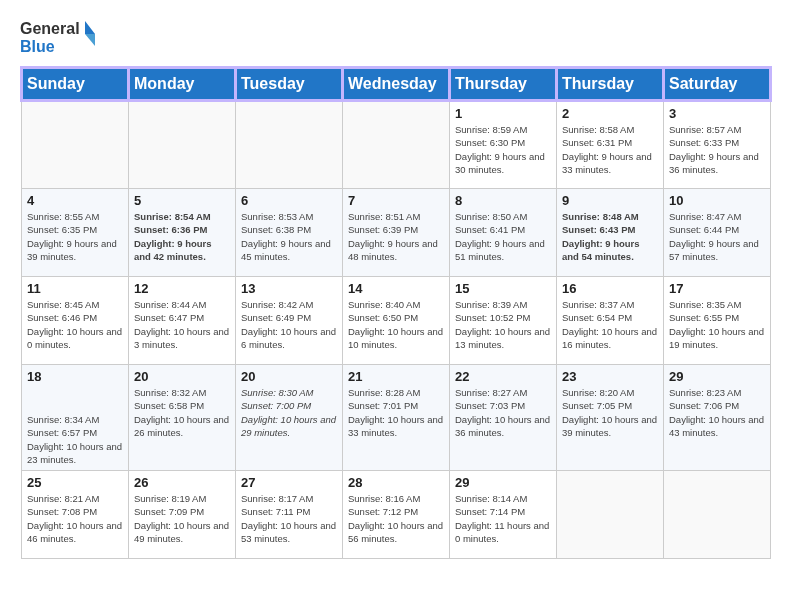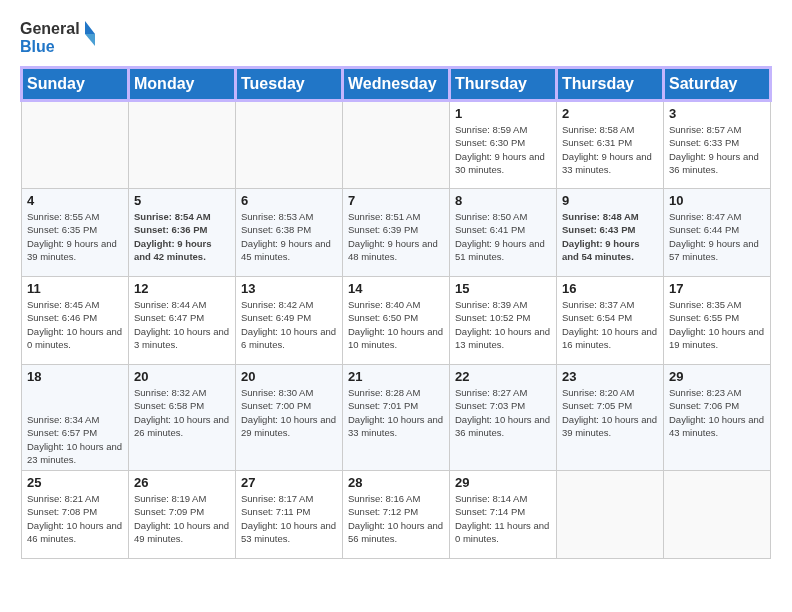--- a/index.html
+++ b/index.html
@@ -235,21 +235,21 @@
 Daylight: 10 hours and 23 minutes.</div>
           </td>
           <td>
             <div class="day-num">20</div>
             <div class="day-info" style="white-space: pre-line;">Sunrise: 8:32 AM
 Sunset: 6:58 PM
 Daylight: 10 hours and 26 minutes.</div>
           </td>
           <td>
             <div class="day-num">20</div>
-            <div class="day-info" style="white-space: pre-line;">Sunrise: 8:30 AM
+            <div class="day-info" style="white-space: pre-line; font-style: italic;">Sunrise: 8:30 AM
 Sunset: 7:00 PM
 Daylight: 10 hours and 29 minutes.</div>
           </td>
           <td>
             <div class="day-num">21</div>
             <div class="day-info" style="white-space: pre-line;">Sunrise: 8:28 AM
 Sunset: 7:01 PM
 Daylight: 10 hours and 33 minutes.</div>
           </td>
           <td>

